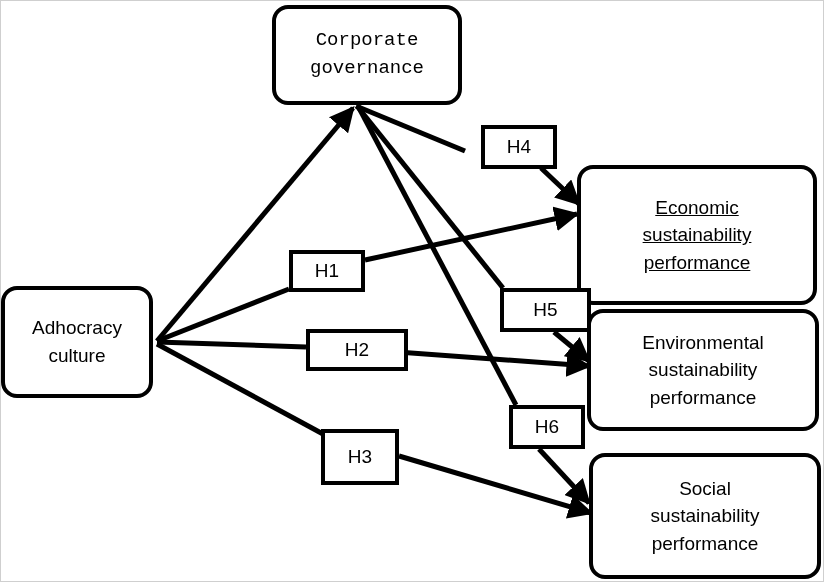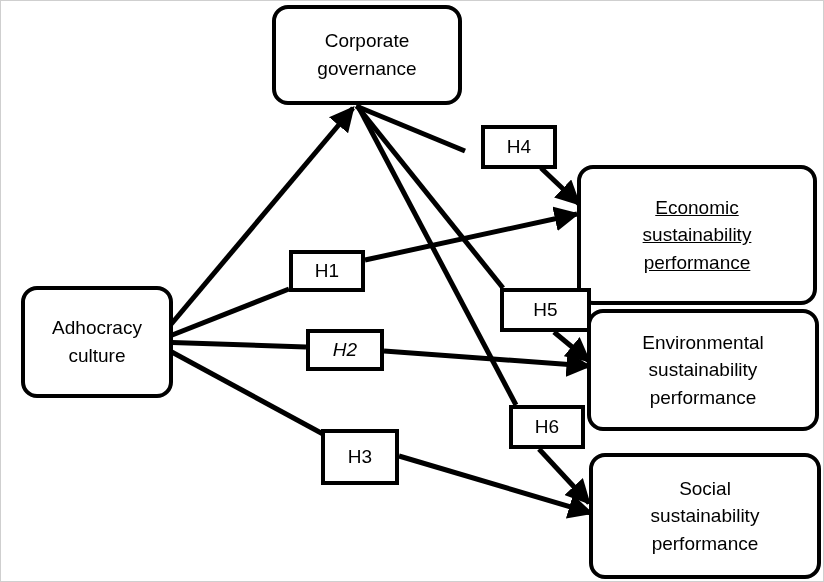--- a/index.html
+++ b/index.html
@@ -97,26 +97,26 @@
       <line x1="356" y1="105" x2="502" y2="287"></line>
 
       <line x1="553" y1="331" x2="588" y2="360" marker-end="url(#arrow)"></line>
 
       <line x1="357" y1="105" x2="515" y2="404"></line>
 
       <line x1="538" y1="448" x2="588" y2="502" marker-end="url(#arrow)"></line>
     </g>
   </svg>
 
-  <div class="node node-round" style="left:271px; top:4px; width:190px; height:100px;">
+  <div class="node node-round" style="left:271px; top:4px; width:190px; height:100px;font-family:Liberation Mono, monospace;">
     <span class="node-label">Corporate
 governance</span>
   </div>
 
-  <div class="node node-round" style="left:20px; top:285px; width:152px; height:112px;">
+  <div class="node node-round" style="left:0; top:285px; width:152px; height:112px;">
     <span class="node-label">Adhocracy
 culture</span>
   </div>
 
   <div class="node node-round" style="left:576px; top:164px; width:240px; height:140px;text-decoration:underline;">
     <span class="node-label">Economic
 sustainability
 performance</span>
   </div>
 
@@ -129,21 +129,21 @@
   <div class="node node-round" style="left:588px; top:452px; width:232px; height:126px;">
     <span class="node-label">Social
 sustainability
 performance</span>
   </div>
 
   <div class="hyp" style="left:288px; top:249px; width:76px; height:42px;">
     <span class="hyp-label">H1</span>
   </div>
 
-  <div class="hyp" style="left:305px; top:328px; width:78px; height:42px;font-style:italic;">
+  <div class="hyp" style="left:305px; top:328px; width:102px; height:42px;">
     <span class="hyp-label">H2</span>
   </div>
 
   <div class="hyp" style="left:320px; top:428px; width:78px; height:56px;">
     <span class="hyp-label">H3</span>
   </div>
 
   <div class="hyp" style="left:480px; top:124px; width:76px; height:44px;">
     <span class="hyp-label">H4</span>
   </div>

